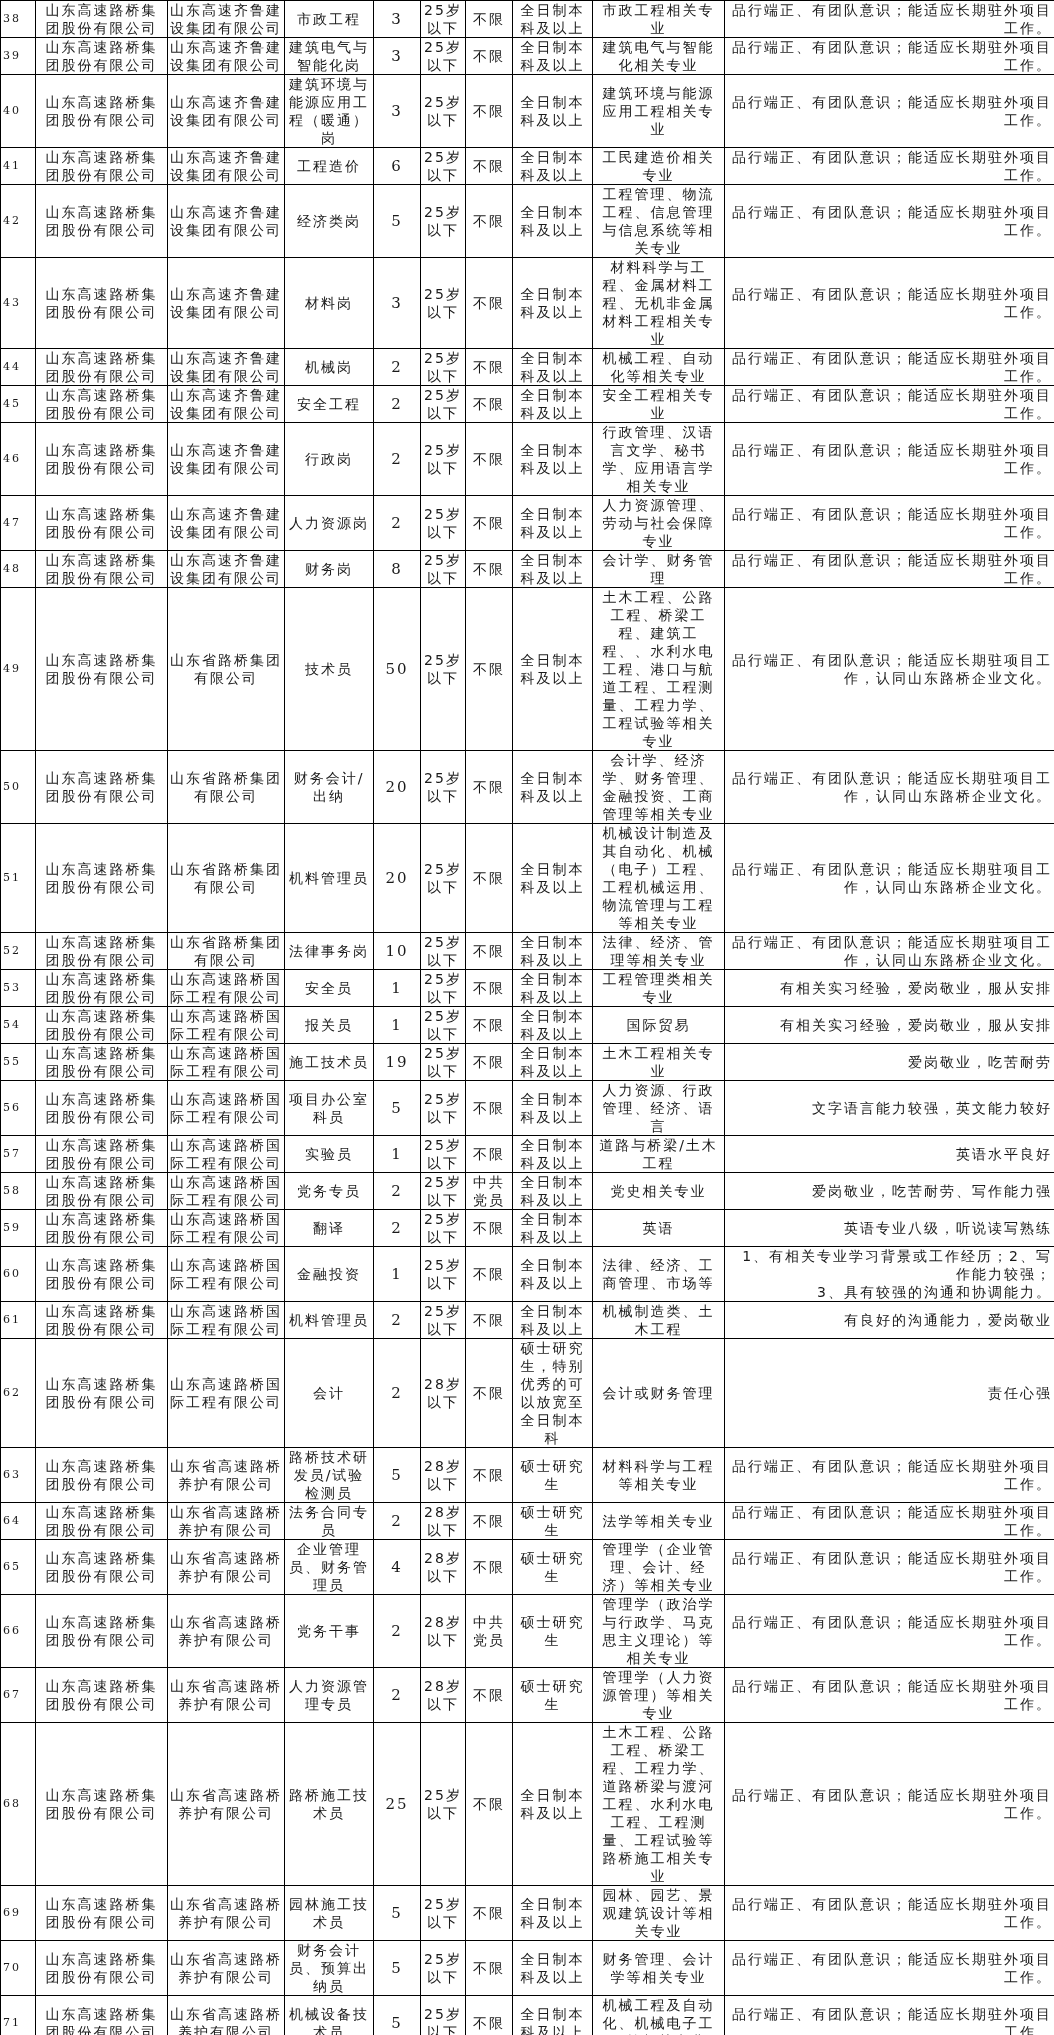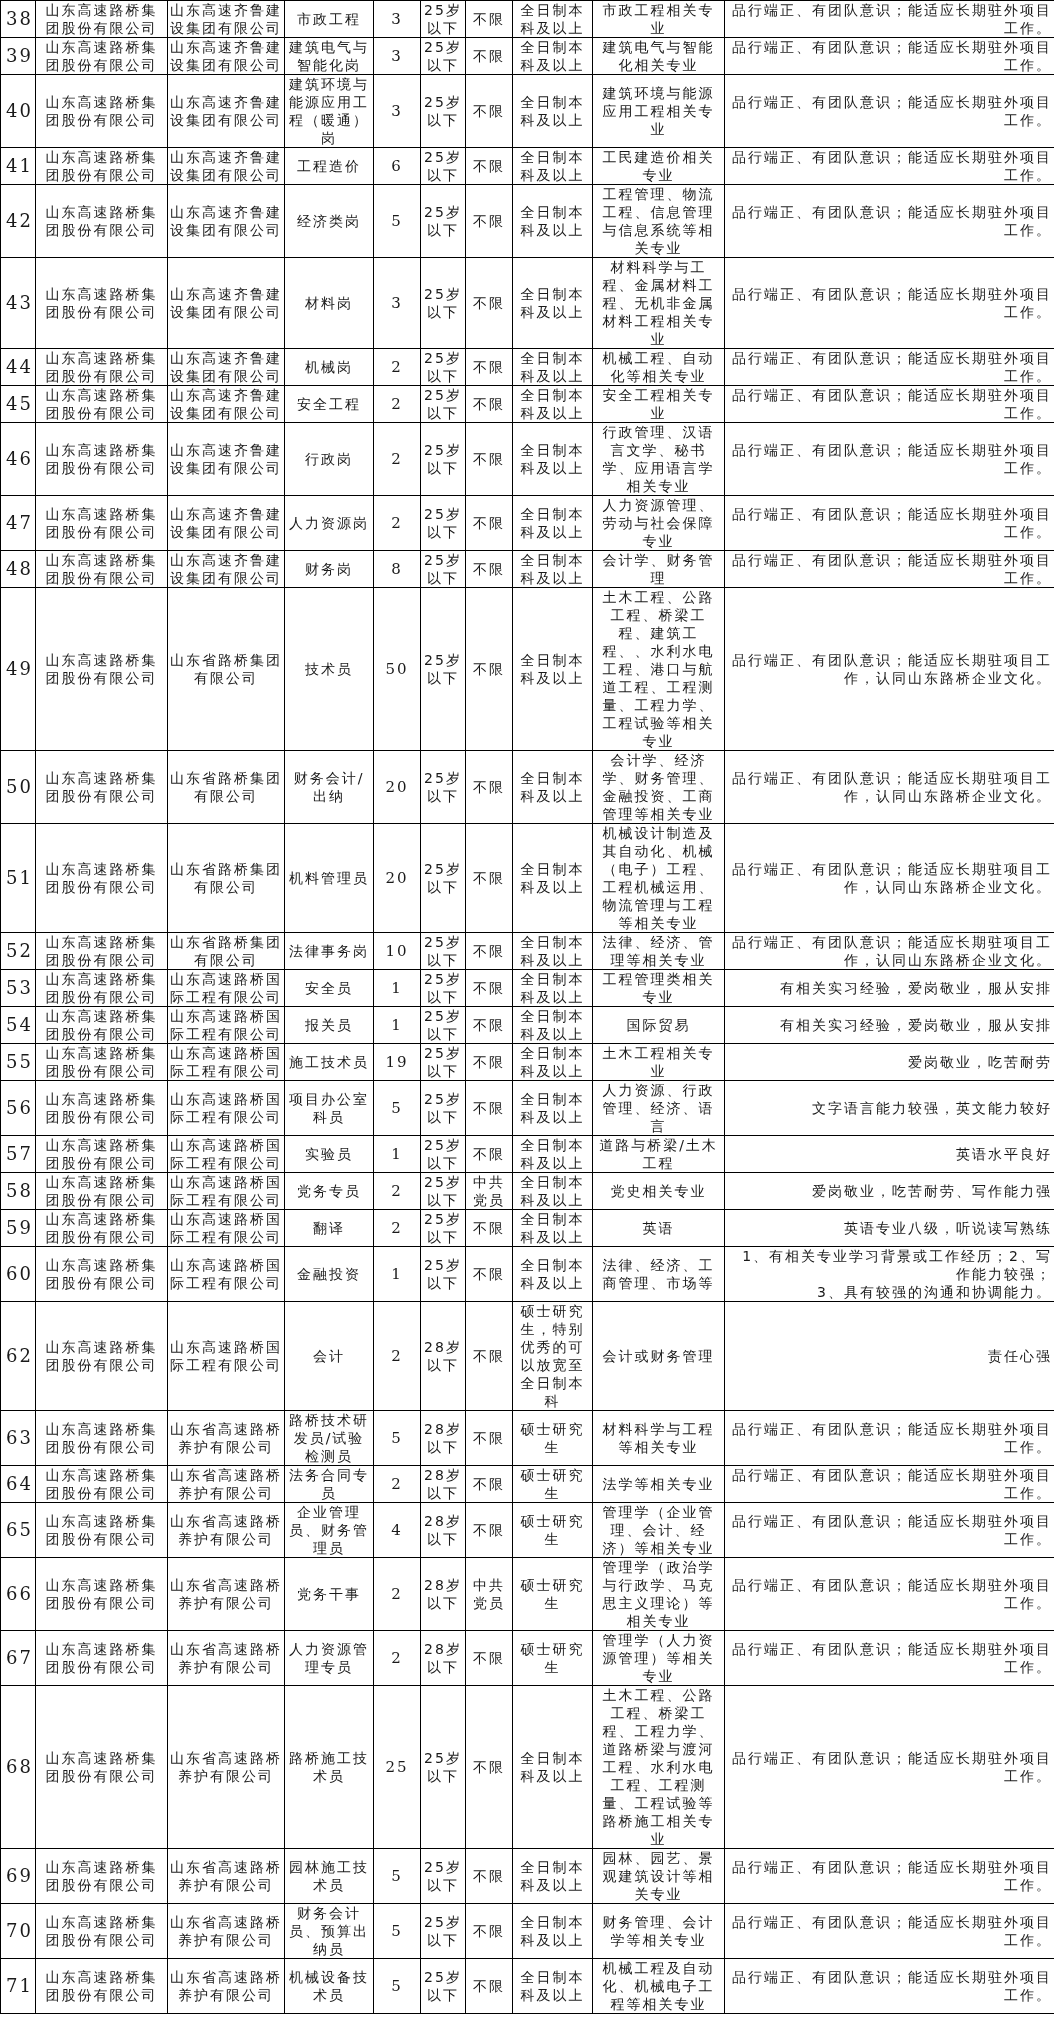--- a/index.html
+++ b/index.html
@@ -14,21 +14,21 @@
   }
   table.jobs td {
     border: 1.5px solid #000;
     padding: 0 2px;
     vertical-align: middle;
     line-height: 18px;
     letter-spacing: 2px;
     overflow: hidden;
     word-break: break-all;
   }
-  td.c-no { text-align: right; font-family: "DejaVu Serif", serif; letter-spacing: 0; font-size: 18px; }
+  td.c-no { text-align: left; font-family: "DejaVu Serif", serif; letter-spacing: 0; font-size: 11px; }
   td.c-center { text-align: center; }
   td.c-num { text-align: center; font-family: "DejaVu Serif", serif; letter-spacing: 0; font-size: 15px; }
   td.c-age { text-align: center; letter-spacing: 0; }
   td.c-req { text-align: right; }
 </style>
 </head>
 <body>
 
 <table class="jobs">
   <colgroup>
@@ -313,20 +313,32 @@
     <td class="c-center">山东高速路桥集团股份有限公司</td>
     <td class="c-center">山东高速路桥国际工程有限公司</td>
     <td class="c-center">金融投资</td>
     <td class="c-num">1</td>
     <td class="c-age">25岁以下</td>
     <td class="c-center">不限</td>
     <td class="c-center">全日制本科及以上</td>
     <td class="c-center">法律、经济、工商管理、市场等</td>
     <td class="c-req">1、有相关专业学习背景或工作经历；2、写作能力较强；<br>3、具有较强的沟通和协调能力。</td>
   </tr>
+      <tr style="height: 37px;">
+    <td class="c-no">61</td>
+    <td class="c-center">山东高速路桥集团股份有限公司</td>
+    <td class="c-center">山东高速路桥国际工程有限公司</td>
+    <td class="c-center">机料管理员</td>
+    <td class="c-num">2</td>
+    <td class="c-age">25岁以下</td>
+    <td class="c-center">不限</td>
+    <td class="c-center">全日制本科及以上</td>
+    <td class="c-center">机械制造类、土木工程</td>
+    <td class="c-req">有良好的沟通能力，爱岗敬业</td>
+  </tr>
       <tr style="height: 107px;">
     <td class="c-no">62</td>
     <td class="c-center">山东高速路桥集团股份有限公司</td>
     <td class="c-center">山东高速路桥国际工程有限公司</td>
     <td class="c-center">会计</td>
     <td class="c-num">2</td>
     <td class="c-age">28岁以下</td>
     <td class="c-center">不限</td>
     <td class="c-center">硕士研究生，特别优秀的可以放宽至全日制本科</td>
     <td class="c-center">会计或财务管理</td>

